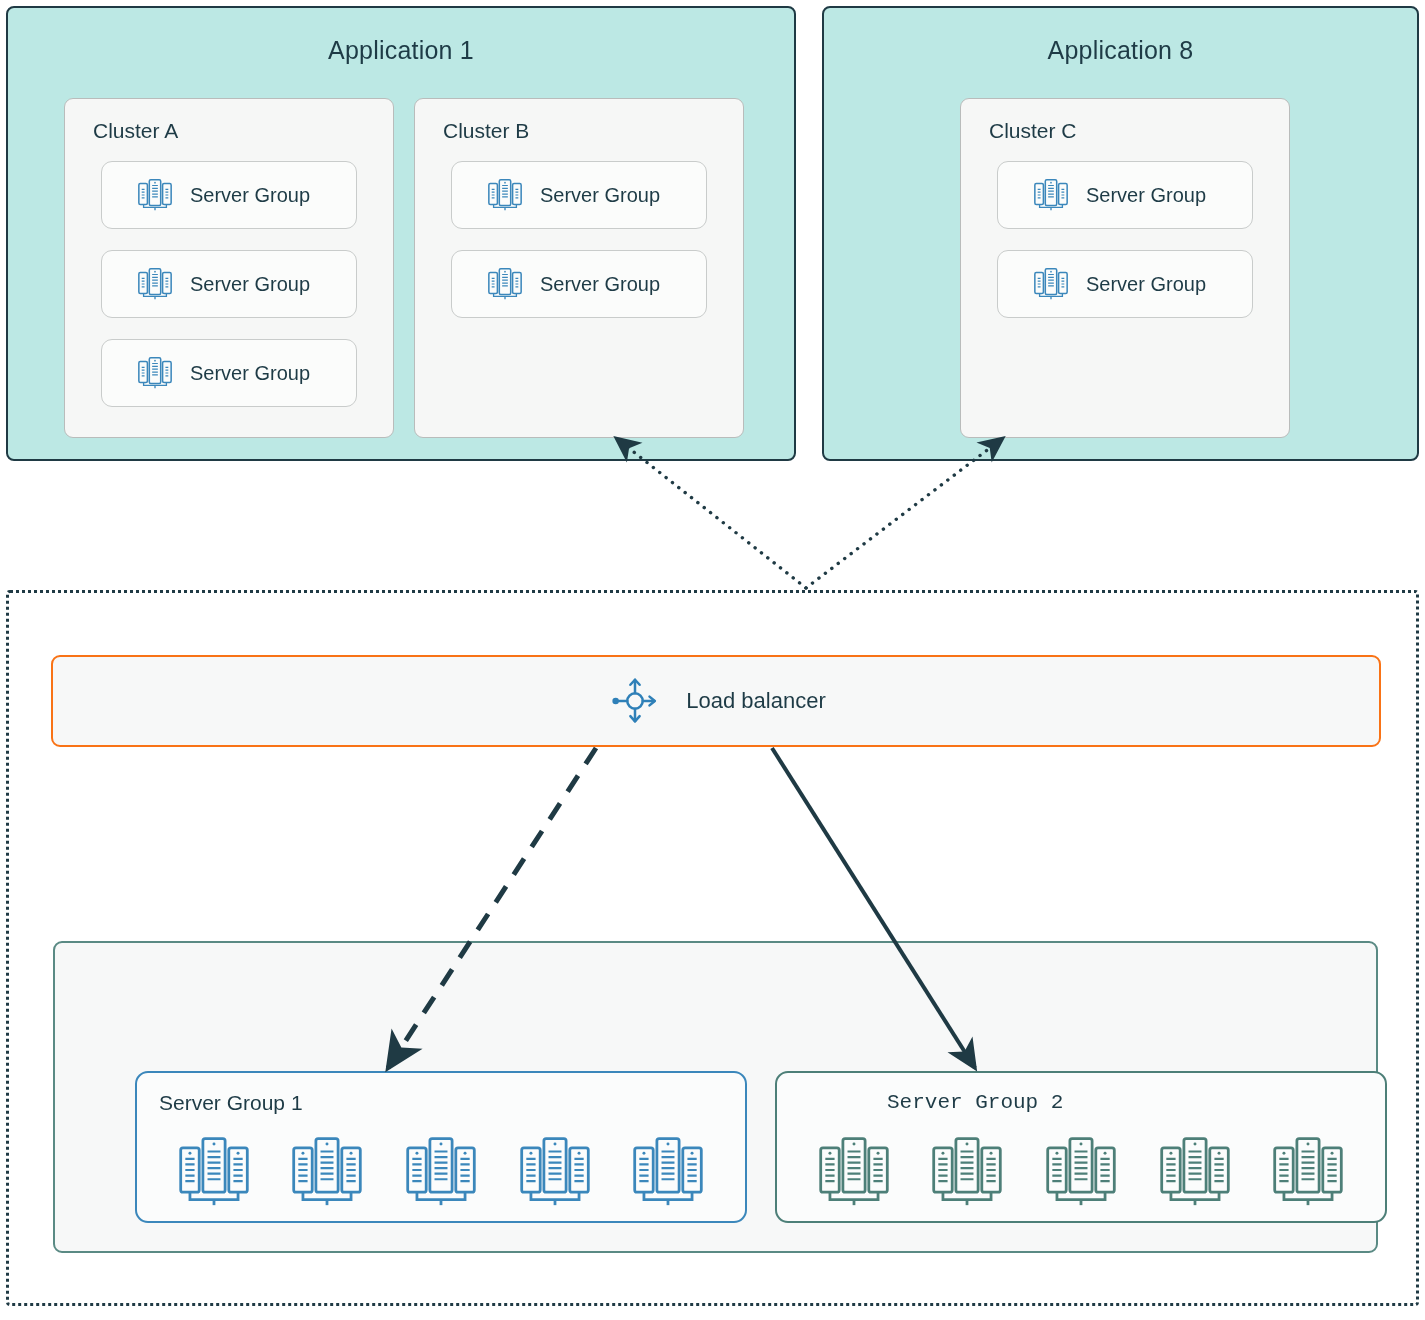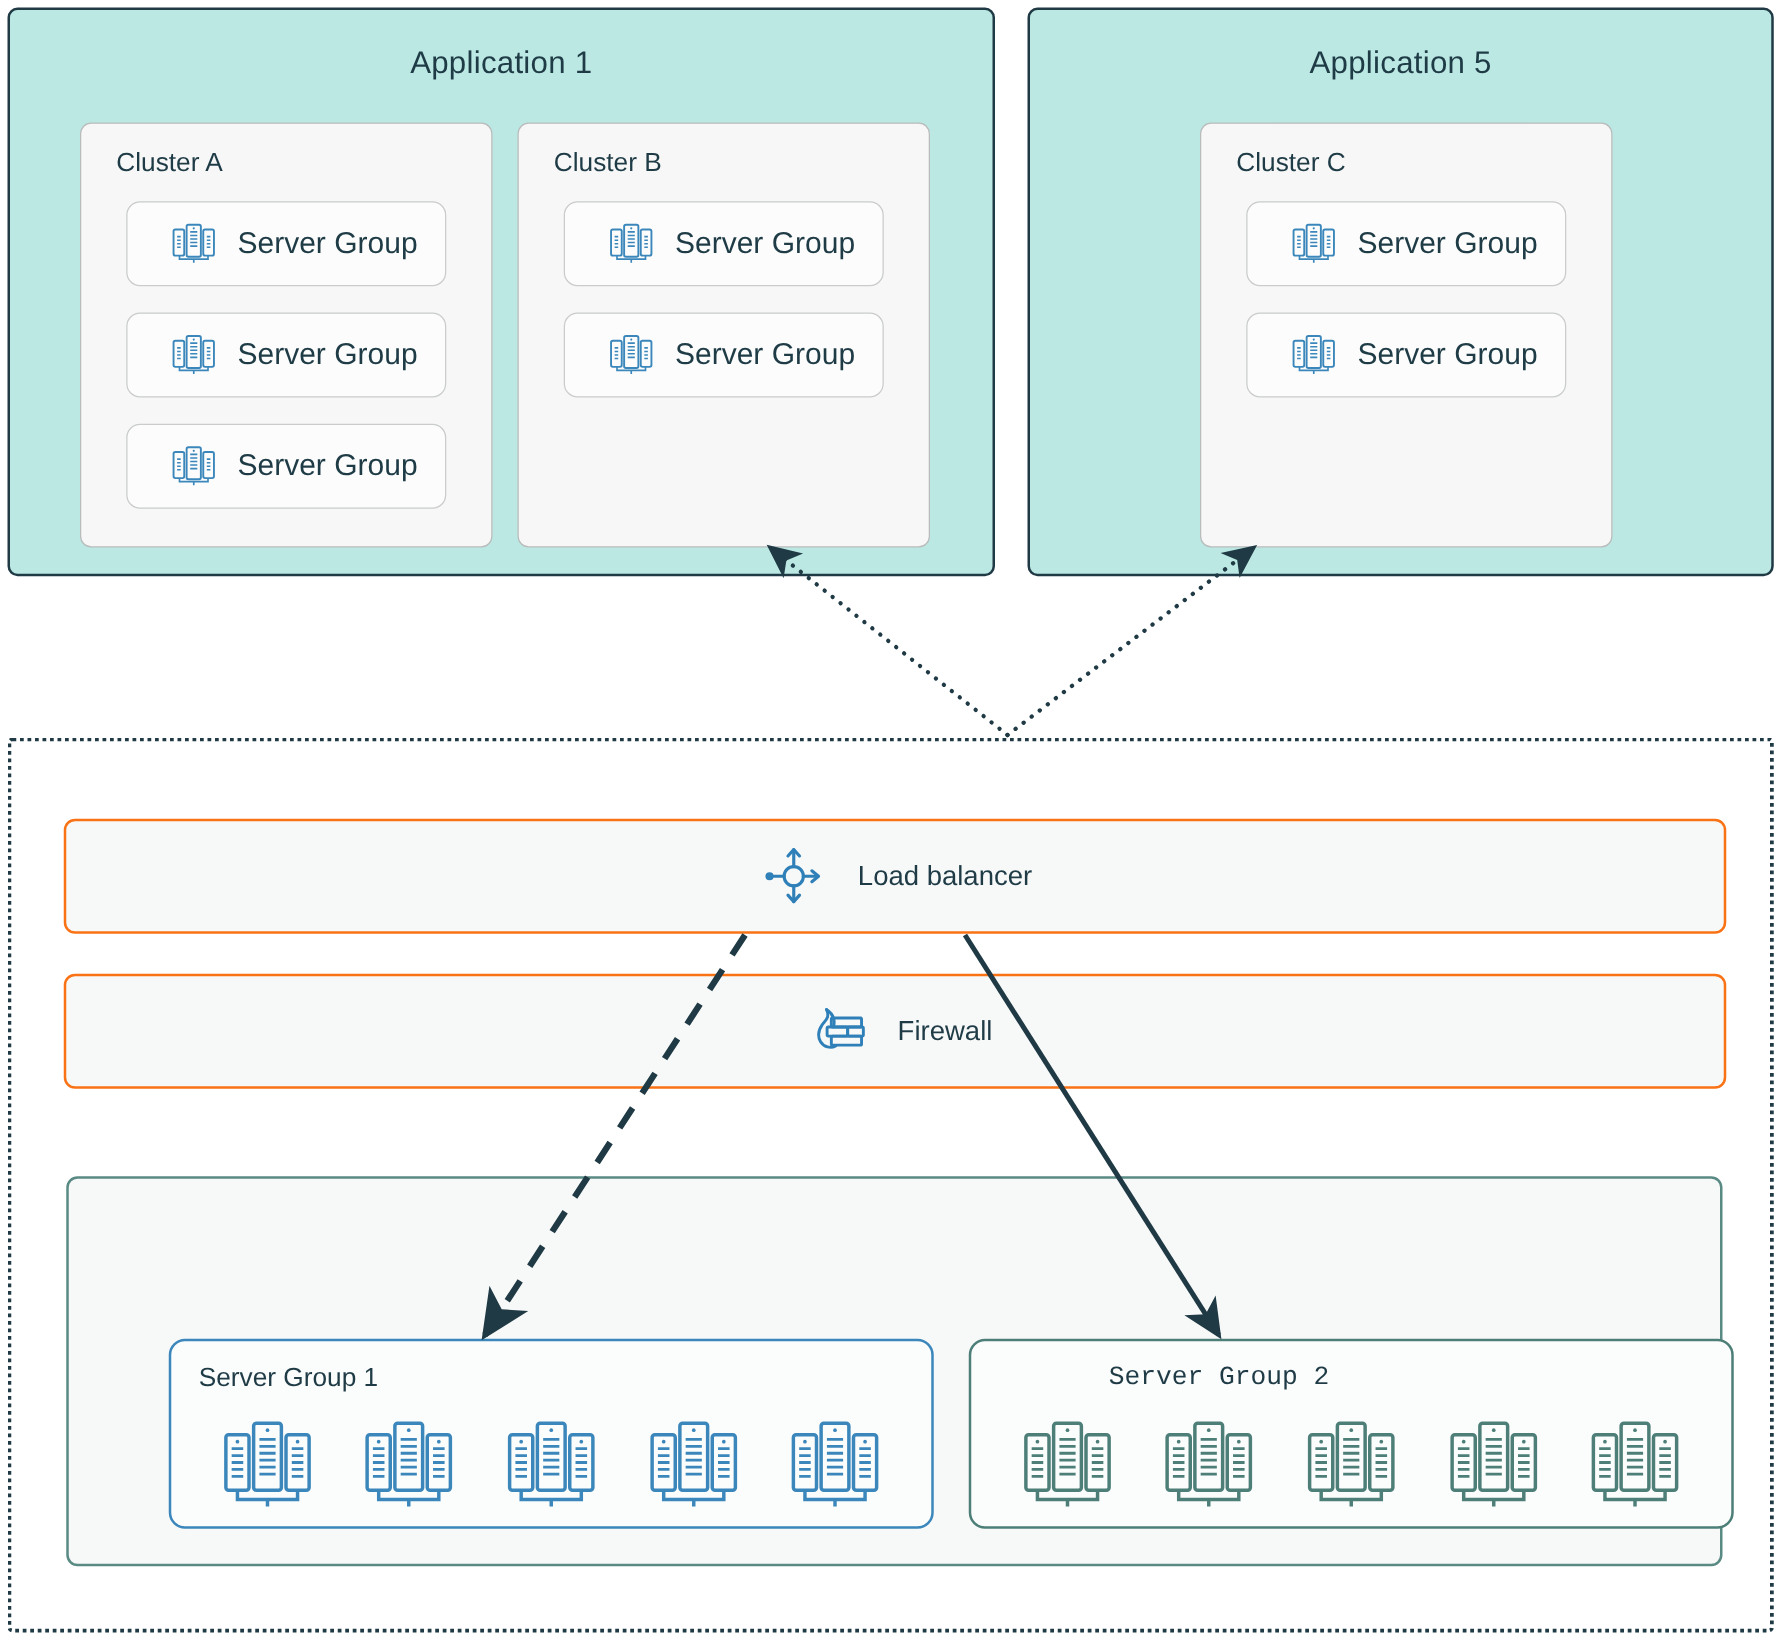--- a/index.html
+++ b/index.html
@@ -62,21 +62,21 @@
     background: #fbfcfb;
     border: 1.5px solid #c9cccb;
     border-radius: 11px;
     box-sizing: border-box;
     display: flex;
     align-items: center;
     gap: 16px;
     padding-left: 34px;
   }
   .sg-pill .sg-label {
-    font-size: 24px;
+    font-size: 20px;
     color: #1e3b46;
     white-space: nowrap;
   }
   .sg-ico { width: 38px; height: 38px; flex: 0 0 38px; display:block; }
 
   
   #infra {
     position: absolute;
     left: 6px;
     top: 590px;
@@ -242,21 +242,21 @@
             <circle cx="20" cy="7" r=".9" fill="#3b87bb" stroke="none"></circle>
             <path d="M8 30v3h24v-3M20 33v3" stroke-width="1.4"></path>
           </svg>
         </span>
         <span class="sg-label">Server Group</span>
       </div>
     </div>
   </div>
 
   <div class="app-box" style="left:822px; top:6px; width:597px; height:455px;">
-    <div class="app-title">Application 5</div>
+    <div class="app-title">Application 8</div>
 
     <div class="cluster-card" style="left:136px; top:90px; width:330px; height:340px;">
       <div class="cluster-card-title">Cluster C</div>
 
       <div class="sg-pill" style="top:62px;">
         <span class="sg-ico-wrap">
           <svg class="sg-ico" viewBox="0 0 40 40" fill="none" stroke="#3b87bb" stroke-width="1.6">
             <rect x="3" y="8" width="9" height="22" rx="1.5"></rect>
             <rect x="14" y="4" width="12" height="27" rx="1.5"></rect>
             <rect x="28" y="8" width="9" height="22" rx="1.5"></rect>
@@ -296,33 +296,20 @@
             <path d="M45 25.5 50.5 30 45 34.5"></path>
           <path d="M30 22V8"></path>
             <path d="M25.2 13.2 30 8l4.8 5.2"></path>
           <path d="M30 38v13"></path>
             <path d="M25.2 45.6 30 51l4.8-5.4"></path>
         </svg>
       </span>
       <span class="bar-label">Load balancer</span>
     </div>
 
-    <div class="bar" style="left:42px; top:186px; width:1330px; height:92px;">
-      <span>
-        <svg class="bar-ico" viewBox="0 0 60 60" fill="none" stroke="#2f80b8" stroke-width="2.4" stroke-linecap="round" stroke-linejoin="round">
-          <path d="M24 12c3 7-1 9-3.5 12.5C17 29.5 16.5 34 19 38.5c2.6 4.7 8.4 6 12.6 3.7"></path>
-          <path d="M24 12c6 4 7 9 6 13.5"></path>
-          <rect x="28" y="19" width="25" height="7.5" rx="1"></rect>
-          <rect x="24.5" y="26.5" width="17" height="7.5" rx="1"></rect>
-          <rect x="41.5" y="26.5" width="13" height="7.5" rx="1"></rect>
-          <rect x="28" y="34" width="25" height="7.5" rx="1"></rect>
-        </svg>
-      </span>
-      <span class="bar-label">Firewall</span>
-    </div>
 
     <div id="cluster-main">
 
       <div class="sg-box blue">
         <div class="sg-box-title">Server Group 1</div>
         <div class="sg-row">
           <span>
               <svg class="rack-ico" viewBox="0 0 40 42" fill="none" stroke="#3b87bb" stroke-width="1.5">
                 <rect x="2" y="9" width="10" height="24" rx="1.2"></rect>
                 <rect x="14" y="4" width="12" height="29" rx="1.2"></rect>

